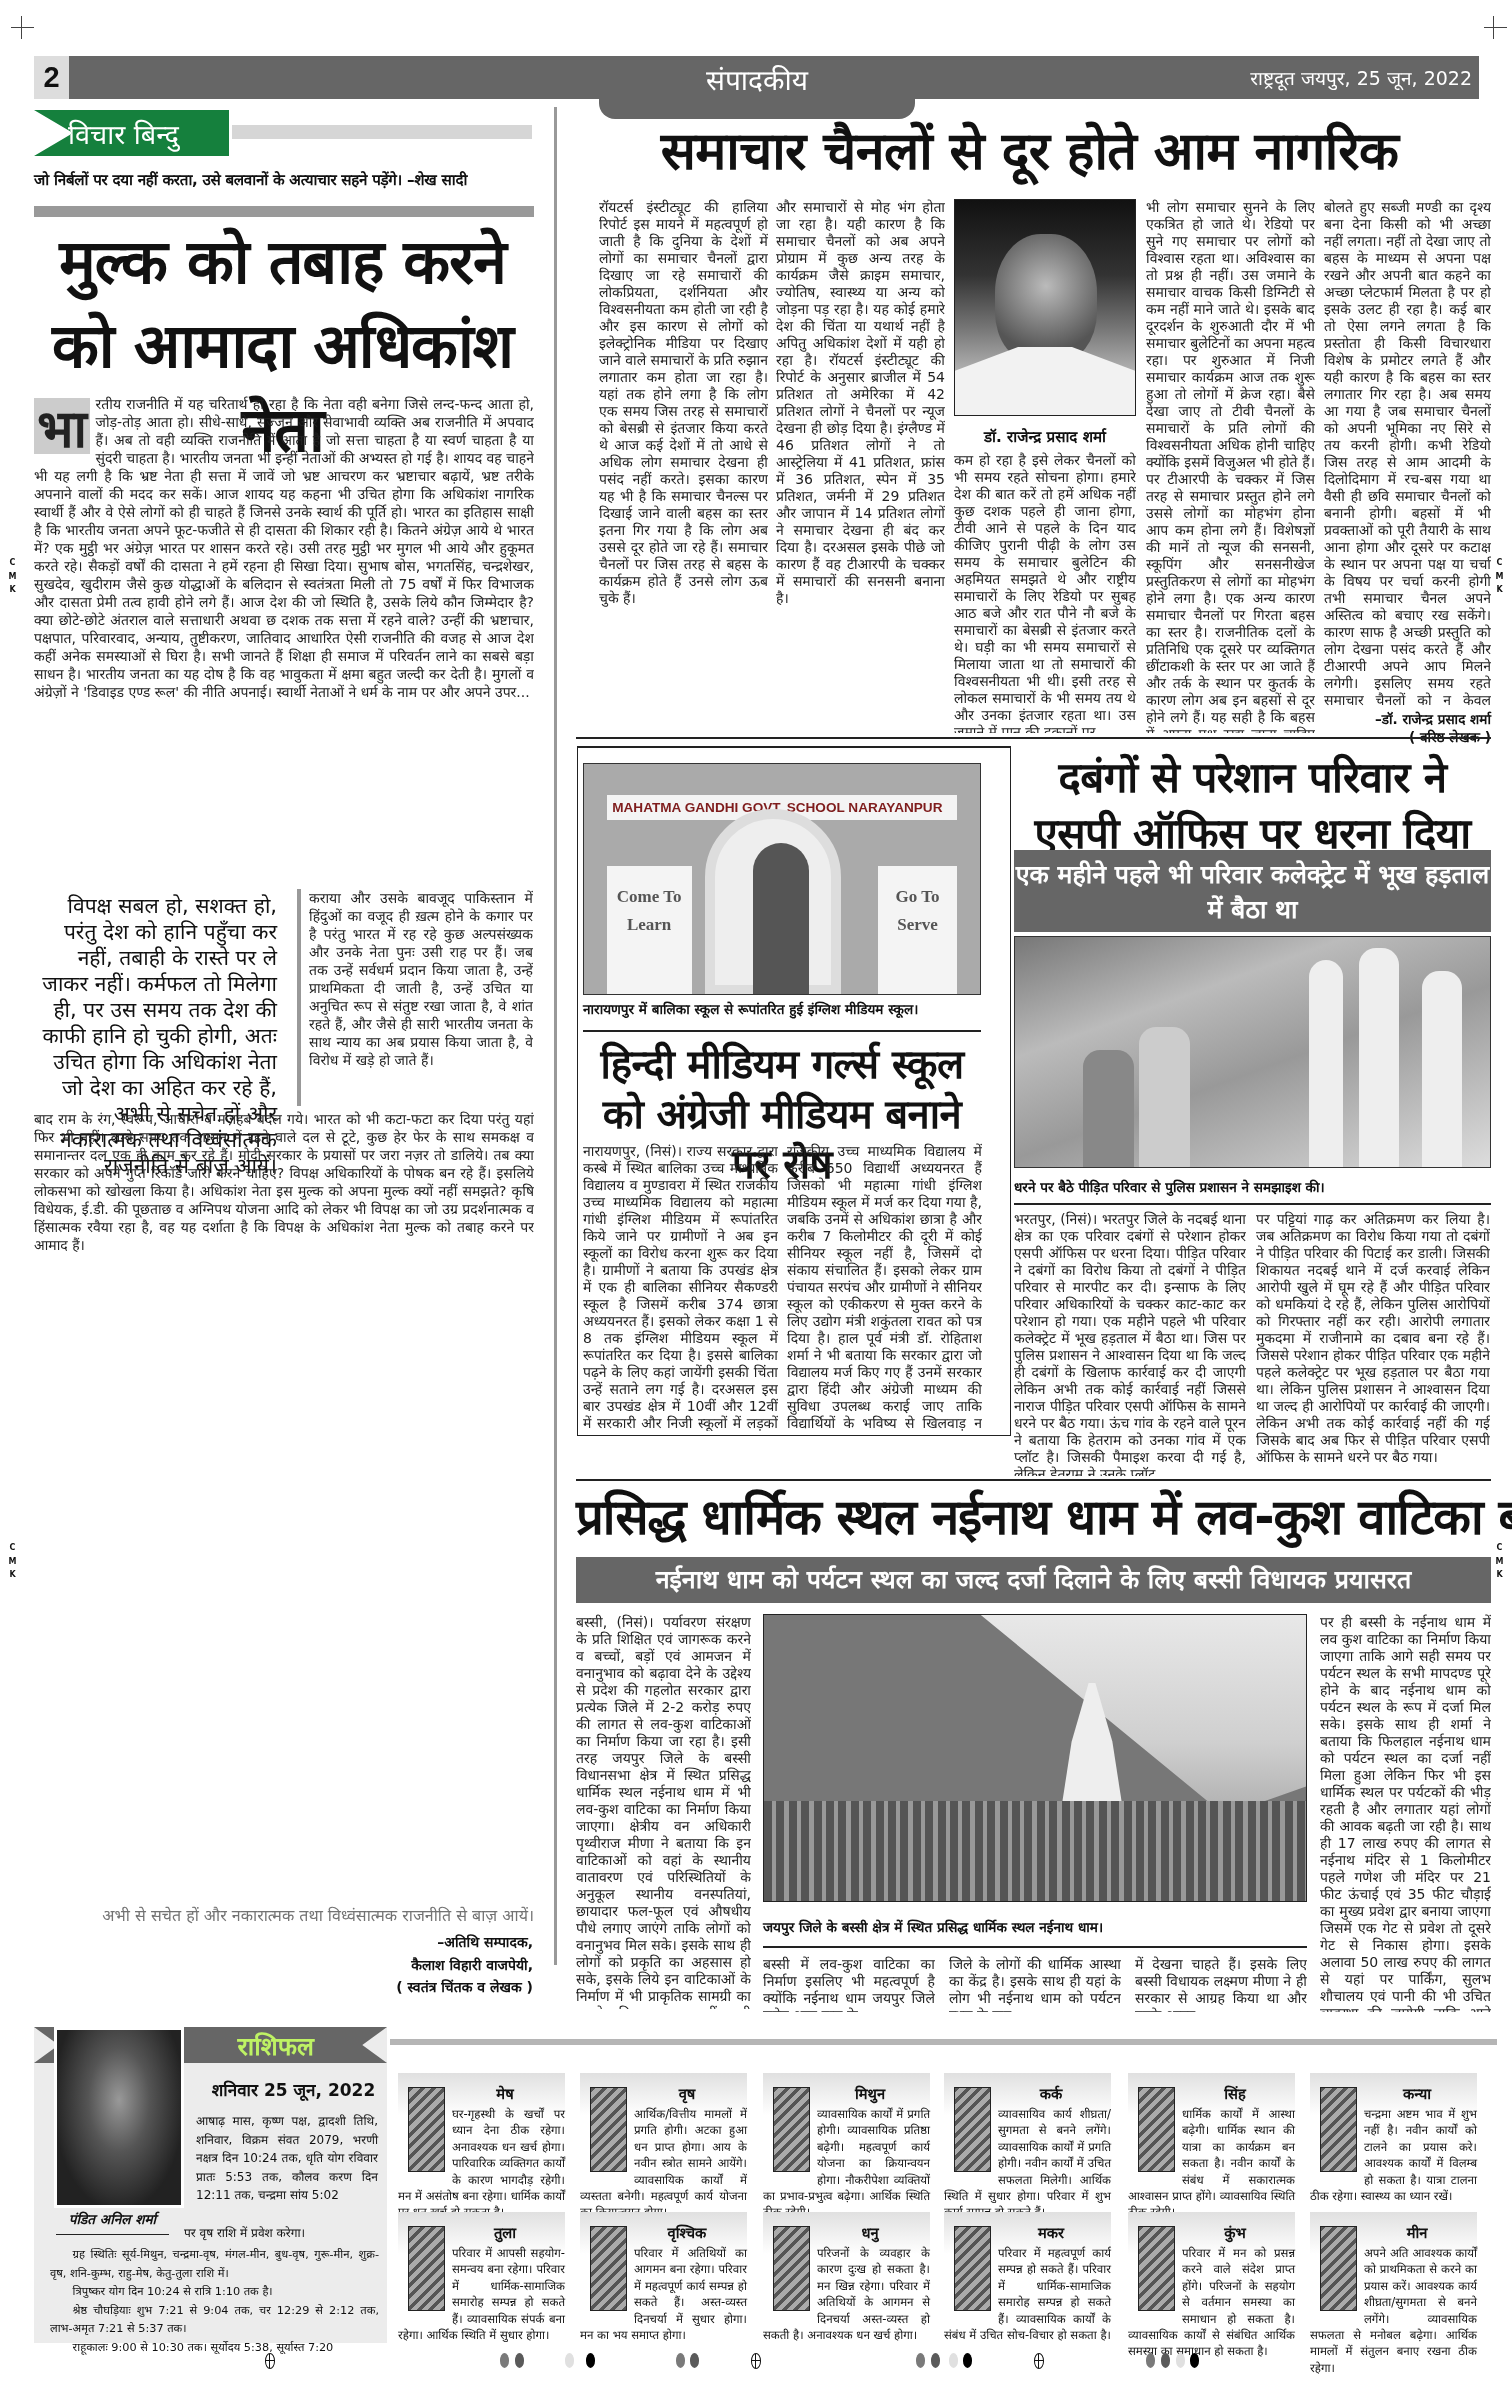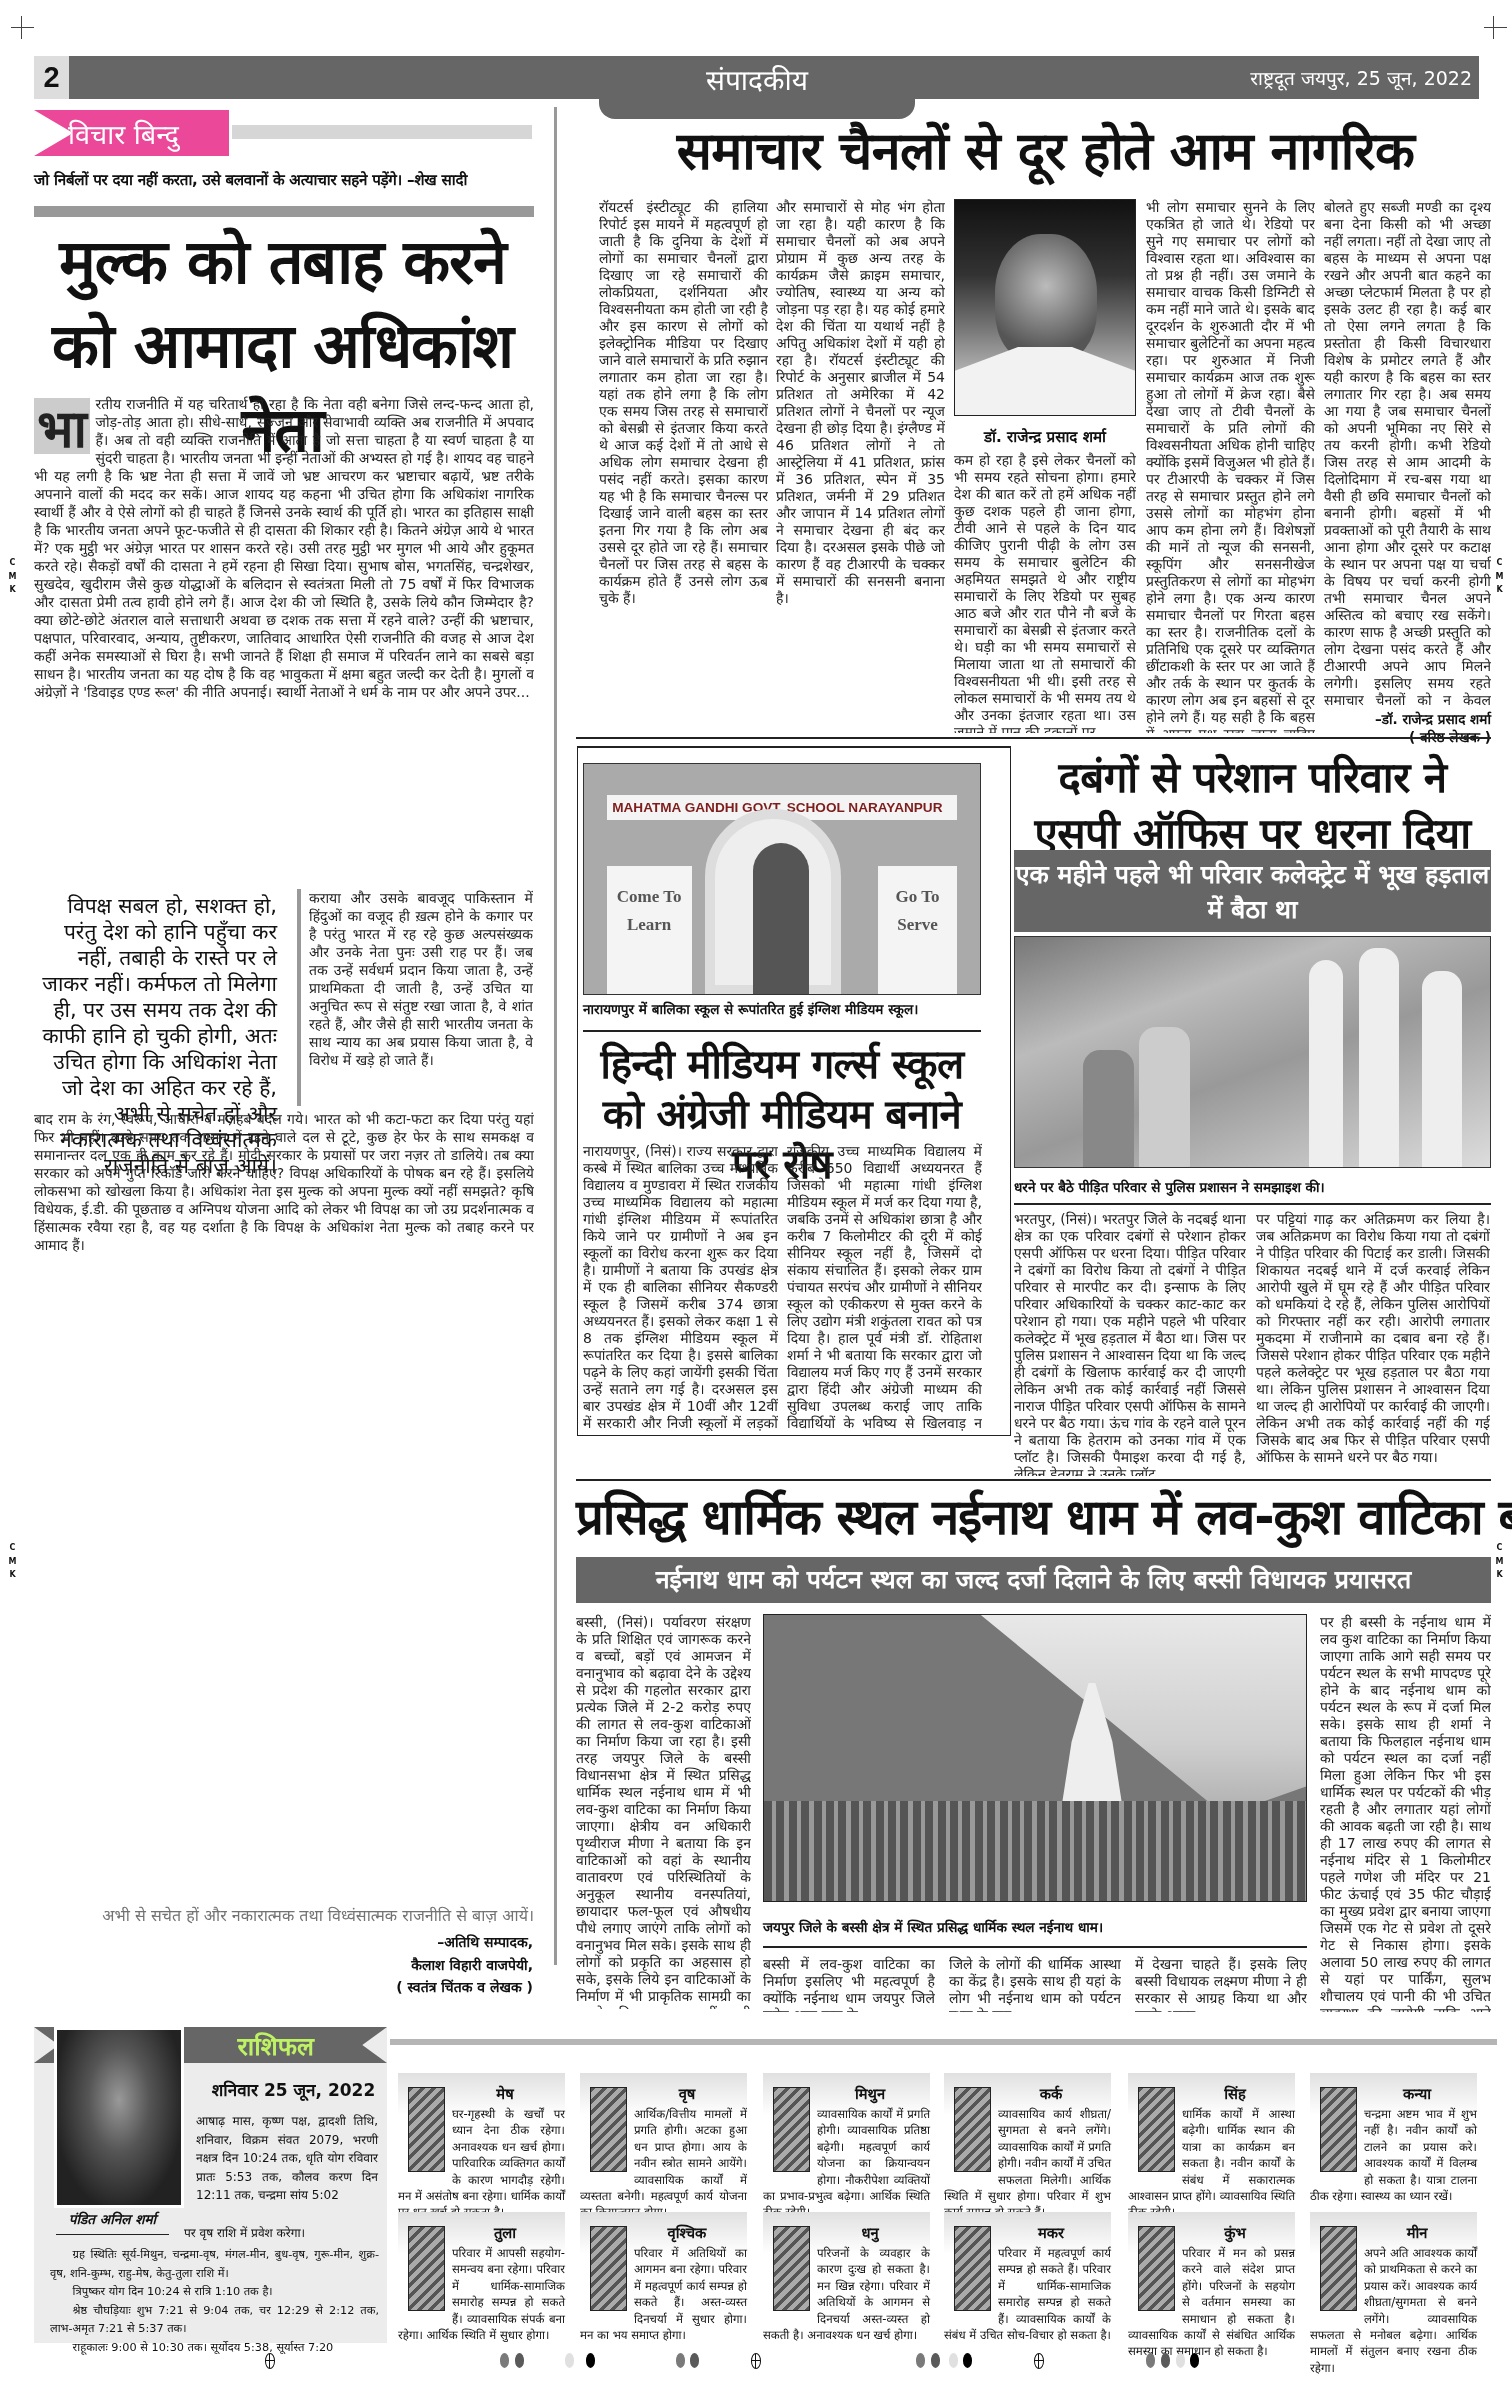--- a/index.html
+++ b/index.html
@@ -12,39 +12,39 @@
 
   
   #masthead { left: 34px; top: 56px; width: 1445px; height: 43px; background: #666; }
   #page-no { left: 34px; top: 56px; width: 35px; height: 43px; background: #ddd; color: #111;
              font: bold 29px "Liberation Sans", sans-serif; display: flex; align-items: center; justify-content: center; }
   #section-tab { left: 599px; top: 56px; width: 316px; height: 63px; background: #666;
                  border-radius: 0 0 16px 16px; color: #fff; font-size: 28px; display: flex; align-items: center; justify-content: center; padding-bottom: 17px; }
   #paper-date { right: 40px; top: 56px; height: 43px; color: #fff; font-size: 19px; display: flex; align-items: center; }
 
   
-  #vb-tag { left: 34px; top: 110px; width: 195px; height: 46px; background: #ec4899; color: #fff; font-size: 27px;
+  #vb-tag { left: 34px; top: 110px; width: 195px; height: 46px; background: #15803d; color: #fff; font-size: 27px;
             display: flex; align-items: center; padding-left: 34px; clip-path: polygon(0 0, 100% 0, 100% 100%, 0 100%, 20% 50%); }
   #vb-bar { left: 232px; top: 125px; width: 300px; height: 13.6px; background: #d6d6d6; }
   #vb-quote { left: 34px; top: 169px; width: 500px; font-size: 15.2px; font-weight: bold; white-space: nowrap; letter-spacing: -0.3px; }
   #vb-rule { left: 34px; top: 206px; width: 500px; height: 11.3px; background: #999; }
   #left-col-rule { left: 554px; top: 107px; width: 3.4px; height: 1858px; background: #999; }
 
   
   #ed-title { left: 34px; top: 220px; width: 497px; font-size: 61px; font-weight: bold; line-height: 84px; text-align: center; letter-spacing: -1.1px; }
   #ed-body { left: 34px; top: 395px; width: 500px; font-size: 14px; line-height: 18px; text-align: justify; color: #222; }
   #ed-dropcap { float: left; width: 56px; height: 56px; background: #ccc; font-size: 52px; font-weight: bold; line-height: 62px; text-align: center; margin: 3.4px 5.6px 0 0; }
   #ed-pull { left: 34px; top: 893px; width: 243px; font-size: 21px; font-weight: normal; line-height: 26px; text-align: right; }
   #ed-pull-bar { left: 297px; top: 889px; width: 4px; height: 217px; background: #999; }
   #ed-body2 { left: 309px; top: 889px; width: 224px; font-size: 14px; line-height: 18px; text-align: justify; color: #222; }
   #ed-body3 { left: 34px; top: 1110px; width: 500px; font-size: 14px; line-height: 18px; text-align: justify; color: #222; }
   #ed-sign { left: 316px; top: 1931px; width: 217px; font-size: 14px; line-height: 22.6px; text-align: right; font-weight: bold; }
 
   
-  #feat-title { left: 588px; top: 113px; width: 915px; font-size: 52px; font-weight: bold; text-align: center; letter-spacing: -0.6px; white-space: nowrap; }
+  #feat-title { left: 572px; top: 113px; width: 915px; font-size: 52px; font-weight: bold; text-align: center; letter-spacing: -0.6px; white-space: nowrap; }
   .col { position: absolute; font-size: 14px; line-height: 17px; text-align: justify; color: #222; }
   #feat-photo { left: 954px; top: 199px; width: 182px; height: 217px; background: linear-gradient(180deg,#111 0%,#333 35%,#777 60%,#eee 100%); border: 1.7px solid #222; }
   #feat-photo .face { position: absolute; left: 40px; top: 34px; width: 102px; height: 130px; border-radius: 45% 45% 40% 40%; background: radial-gradient(circle at 50% 40%,#bbb,#555 70%); }
   #feat-photo .shirt { position: absolute; left: 0; bottom: 0; width: 100%; height: 68px; background: #f2f2f2; clip-path: polygon(0 35%,35% 0,65% 0,100% 35%,100% 100%,0 100%); }
   #feat-photo-cap { left: 954px; top: 426px; width: 182px; text-align: center; font-size: 15.2px; font-weight: bold; }
   #feat-sign { left: 1310px; top: 710px; width: 181px; font-size: 13.6px; line-height: 18px; text-align: right; font-weight: bold; }
   #feat-rule { left: 576px; top: 737px; width: 915px; height: 1.7px; background: #222; }
   #school-frame { left: 577px; top: 746px; width: 434px; height: 690px; border: 1.1px solid #222; border-top: 2.3px solid #222; }
   #school-photo { left: 583px; top: 763px; width: 398px; height: 232px; background: #aaa; border: 1.1px solid #333; overflow: hidden; }
   #school-photo .arch { position: absolute; left: 121px; top: 45px; width: 136px; height: 186px; background: #eee; border-radius: 68px 68px 0 0; border: 10.2px solid #ddd; }

